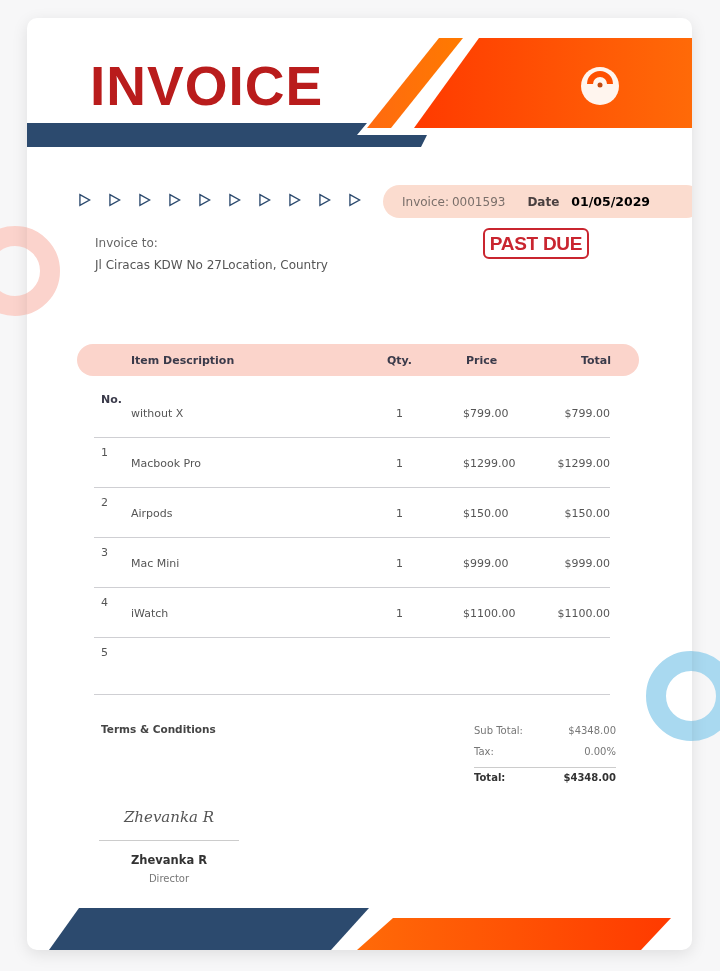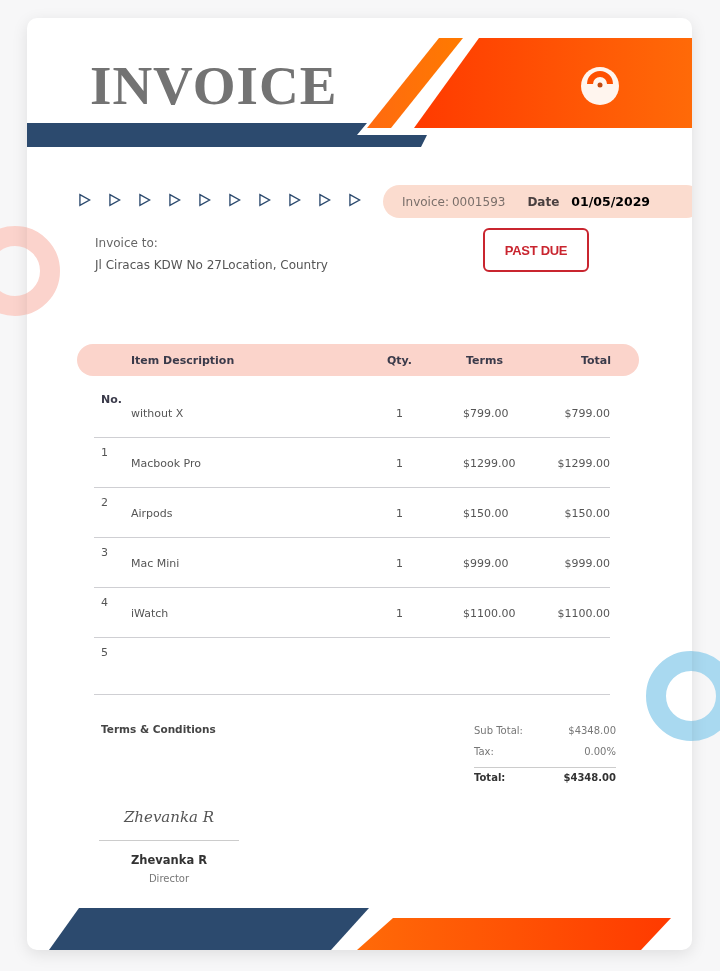--- a/index.html
+++ b/index.html
@@ -30,23 +30,23 @@
     .card-ring {
       position: absolute; border-radius: 50%;
     }
     .card-ring.pink { left: -57px; top: 208px; width: 90px; height: 90px; border: 20px solid #fbd3cc; }
     .card-ring.blue { left: 619px; top: 633px; width: 90px; height: 90px; border: 20px solid #a9d9f0; }
 
     
     .hdr-svg { position: absolute; left: 0; top: 0; }
     .title {
       position: absolute; left: 63px; top: 36px;
-      font-family: Liberation Serif, serif;
+      font-family: Liberation Sans, sans-serif;
       font-weight: 700; font-size: 55px; letter-spacing: 1px;
-      color: #737373;
+      color: #b91c1c;
     }
     .logo {
       position: absolute; left: 552px; top: 47px; width: 42px; height: 42px;
     }
 
     
     .arrows {
       position: absolute; left: 51px; top: 175px; display: flex; gap: 16.5px;
     }
     .arrow { width: 13.5px; height: 14px; }
@@ -62,24 +62,24 @@
     .meta-pill .date-val { margin-left: 12px; font-weight: 700; color: #000000; font-size: 12.5px; }
 
     .bill {
       position: absolute; left: 68px; top: 218px; font-size: 12px;
     }
     .bill .lbl { color: #666; }
     .bill .name { margin-top: 8px; font-weight: 700; color: #333; }
     .bill .addr { margin-top: 8px; color: #555; }
 
     .stamp {
-      position: absolute; left: 456px; top: 210px; width: 106px; height: 44px;
+      position: absolute; left: 456px; top: 210px; width: 106px; height: 31px;
       border: 2.5px solid #c9252f; border-radius: 6px;
       color: #c9252f; font-family: "Liberation Sans", sans-serif;
-      font-weight: 700; font-size: 13px; letter-spacing: -0.3px;
+      font-weight: 700; font-size: 19px; letter-spacing: -0.3px;
       display: flex; align-items: center; justify-content: center;
     }
 
     .thead {
       position: absolute; left: 50px; top: 326px; width: 562px; height: 32px;
       background: #fbd4cb; border-radius: 16px;
       font-size: 11px; font-weight: 700; color: #3a3a4a;
     }
     .thead span, .trow span { position: absolute; top: 50%; transform: translateY(-50%); white-space: nowrap; }
     .c-no { left: 24px; margin-top: 39px; }
@@ -202,21 +202,21 @@
       <div class="lbl">Invoice to:</div>
       <div class="addr">Jl Ciracas KDW No 27Location, Country</div>
     </div>
 
     <div class="stamp">PAST DUE</div>
 
     <div class="thead">
       <span class="c-no">No.</span>
       <span class="c-desc">Item Description</span>
       <span class="c-qty">Qty.</span>
-      <span class="c-price">Terms</span>
+      <span class="c-price">Price</span>
       <span class="c-total">Total</span>
     </div>
 
     <div class="tbody">
       <div class="trow">
         <span class="c-no">1</span>
         <span class="c-desc">without X</span>
         <span class="c-qty">1</span>
         <span class="c-price">$799.00</span>
         <span class="c-total">$799.00</span>

